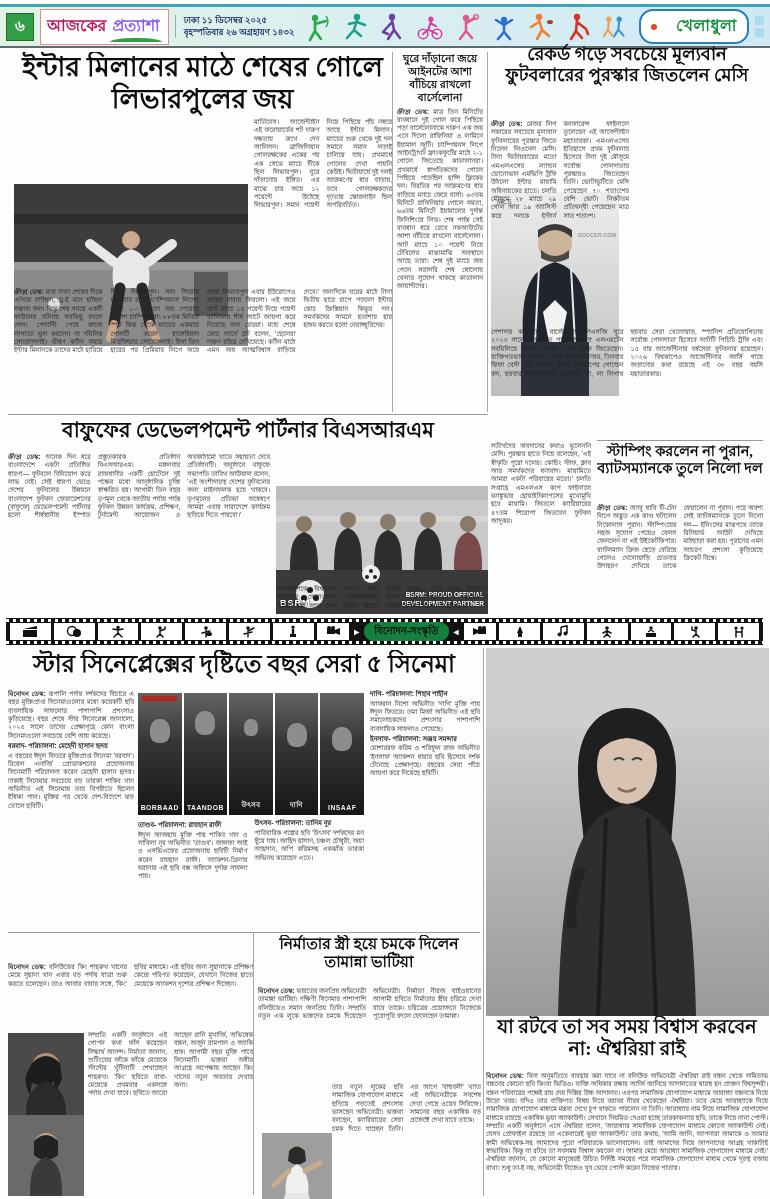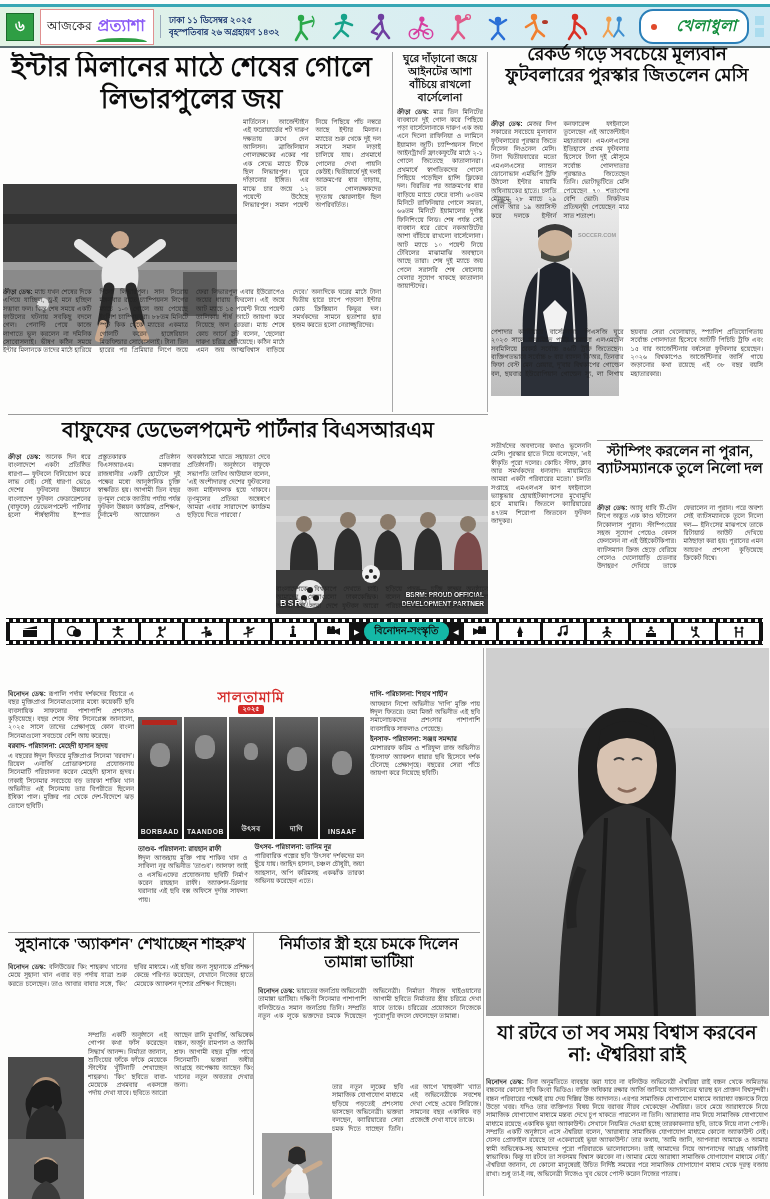--- a/index.html
+++ b/index.html
@@ -7,28 +7,28 @@
   .page{position:relative;width:770px;height:1199px;background:#fdfdfc;}
 
   
   .header{position:absolute;left:0;top:4px;width:770px;height:44px;
     background:linear-gradient(90deg,#e2f3e4 0%,#d9eef2 55%,#cfe9f4 100%);
     border-top:3px solid #38a7b5;border-bottom:2px solid #5c6e72;
     display:flex;align-items:center;gap:6px;padding:0 6px;box-sizing:border-box;}
   .pagenum{width:26px;height:26px;background:#2f9e44;color:#fff;font-weight:bold;font-size:15px;
     display:flex;align-items:center;justify-content:center;border:1px solid #1c6b2c;}
   .masthead{background:#fff;border:1px solid #e09090;padding:1px 6px;display:flex;align-items:center;gap:4px;height:32px;}
-  .masthead .m1{font-size:12px;font-weight:normal;color:#000000;}
+  .masthead .m1{font-size:16px;font-weight:bold;color:#be185d;}
   .masthead .m2{font-size:16px;font-weight:bold;color:#8b5cf6;position:relative;padding:0 2px;}
   .masthead .m2::after{content:"";position:absolute;left:0;bottom:-2px;width:100%;height:4px;
     background:#2f9e44;border-radius:50% 50% 0 0/100% 100% 0 0;}
   .dateblock{border-left:1px solid #9ab;padding-left:8px;font-size:8.5px;font-weight:bold;color:#15306b;line-height:1.35;}
   .sporticons{flex:1;display:flex;align-items:center;justify-content:space-around;height:38px;}
   .sporticons svg{height:30px;width:26px;}
-  .sectlogo{background:#fff;border:2px solid #2a7fb8;border-radius:14px;padding:2px 10px;display:flex;align-items:center;gap:19px;font-style:italic;}
+  .sectlogo{background:#fff;border:2px solid #2a7fb8;border-radius:14px;padding:2px 10px;display:flex;align-items:center;gap:19px;}
   .sectlogo .dot{width:6px;height:6px;background:#e0492a;border-radius:50%;}
   .sectlogo .txt{font-size:16px;font-weight:900;color:#168f3f;letter-spacing:.5px;}
   .bluesquares{display:flex;flex-direction:column;gap:3px;}
   .bluesquares span{width:9px;height:9px;background:#abdcee;display:block;}
 
   
   .t{font-size:6.4px;line-height:1.3;text-align:justify;color:#222;overflow:hidden;}
   .dl{font-weight:bold;}
   .hl{font-family:"Liberation Serif",serif;font-weight:bold;color:#0c0c0c;text-align:center;line-height:1.18;overflow:hidden;}
   .subhead{font-weight:bold;font-size:6.6px;margin:2px 0 1px;}
@@ -48,21 +48,21 @@
   .hrule-t{border-top:1px solid #9a9a9a;}
 
   
   .strip{position:absolute;left:6px;top:618px;width:757px;height:27px;background:#121212;
     display:flex;align-items:center;gap:3px;padding:0 4px;box-sizing:border-box;}
   .strip::before,.strip::after{content:"";position:absolute;left:0;width:100%;height:3px;
     background:repeating-linear-gradient(90deg,#fff 0 3px,transparent 3px 7px);}
   .strip::before{top:1px;} .strip::after{bottom:1px;}
   .cell{flex:1;height:17px;background:#fff;display:flex;align-items:center;justify-content:center;}
   .cell svg{height:13px;width:16px;}
-  .striplabel{background:#14b8a6;border-radius:9px;padding:1px 10px;font-size:10px;font-weight:bold;color:#111;white-space:nowrap;}
+  .striplabel{background:#15803d;border-radius:9px;padding:1px 10px;font-size:10px;font-weight:bold;color:#111;white-space:nowrap;}
   .wedge{color:#fff;font-size:9px;}
 
   
   .salta{display:flex;flex-direction:column;align-items:center;line-height:1;}
   .salta .s1{color:#d42a28;font-weight:900;font-size:14px;letter-spacing:1px;}
   .salta .s2{background:#d42a28;color:#fff;font-size:6.5px;font-weight:bold;padding:1px 5px;margin-top:1px;border-radius:2px;}
 
   
   .posterrow{display:flex;gap:2px;height:122px;overflow:hidden;}
   .poster{position:relative;flex:1;background:linear-gradient(180deg,#4a4a4a,#171717);overflow:hidden;
@@ -136,21 +136,21 @@
     <div class="sectlogo">
       <span class="dot"></span>
       <span class="txt">খেলাধুলা</span>
     </div>
     <div class="bluesquares">
         <span></span>
         <span></span>
       </div>
   </div>
 
-  <div class="abs" style="left:1px;top:52px;width:381px;height:360px;">
+  <div class="abs" style="left:12px;top:52px;width:381px;height:360px;">
     <div class="hl" style="font-size:27px;height:64px;">ইন্টার মিলানের মাঠে শেষের গোলে লিভারপুলের জয়</div>
     <div class="photo abs" style="left:2px;top:68px;width:234px;height:162px;">
       <svg viewBox="0 0 234 162" preserveAspectRatio="none">
         <rect width="234" height="162" fill="#6e6e6e"></rect>
         <rect width="234" height="78" fill="#3c3c3c"></rect>
         <rect y="30" width="234" height="10" fill="#2c2c2c"></rect>
         <rect y="78" width="234" height="84" fill="#8a8a8a"></rect>
         <rect y="78" width="234" height="8" fill="#9c9c9c"></rect>
         <circle cx="117" cy="56" r="9" fill="#caa98f"></circle>
         <path d="M117 65 C100 70 96 86 100 104 L134 104 C138 86 134 70 117 65 Z" fill="#e8e8e8"></path>
@@ -363,31 +363,28 @@
     <div class="cell">
         <svg viewBox="0 0 16 13">
           <circle cx="5" cy="3" r="1.6" fill="#111"></circle>
           <circle cx="11" cy="3" r="1.6" fill="#111"></circle>
           <path d="M5 5 L5 12 M11 5 L11 12 M5 7 L11 7" stroke="#111" stroke-width="1.5" stroke-linecap="round"></path>
         </svg>
       </div>
   </div>
 
   <div class="abs" style="left:8px;top:650px;width:472px;height:280px;">
+    <div class="hl" style="font-size:24px;height:34px;">স্টার সিনেপ্লেক্সের দৃষ্টিতে বছর সেরা ৫ সিনেমা</div>
     <div class="t abs" style="left:0;top:40px;width:126px;height:238px;">
       <span class="dl">বিনোদন ডেস্ক:</span>
       <span>রূপালি পর্দায় দর্শকদের বিচারে এ বছর মুক্তিপ্রাপ্ত সিনেমাগুলোর মধ্যে কয়েকটি ছবি ব্যবসায়িক সাফল্যের পাশাপাশি প্রশংসাও কুড়িয়েছে। বছর শেষে স্টার সিনেপ্লেক্স জানালো, ২০২৫ সালে তাদের প্রেক্ষাগৃহে কোন বাংলা সিনেমাগুলো সবচেয়ে বেশি আয় করেছে।</span>
       <div class="subhead">বরবাদ- পরিচালনা: মেহেদী হাসান হৃদয়</div>
       <span>এ বছরের ঈদুল ফিতরে মুক্তিপ্রাপ্ত সিনেমা 'বরবাদ'। রিয়েল এনার্জি প্রোডাকশনের প্রযোজনায় সিনেমাটি পরিচালনা করেন মেহেদী হাসান হৃদয়। ঢাকাই সিনেমার সবচেয়ে বড় তারকা শাকিব খান অভিনীত এই সিনেমায় তার বিপরীতে ছিলেন ইধিকা পাল। মুক্তির পর থেকে দেশ-বিদেশে ঝড় তোলে ছবিটি।</span>
     </div>
     <div class="abs" style="left:130px;top:40px;width:226px;">
-      <div class="salta">
-        <span class="s1">সালতামামি</span>
-        <span class="s2">২০২৫</span>
-      </div>
       <div class="posterrow" style="margin-top:3px;">
         <div class="poster">
             <span class="shade"></span>
             <span class="redtag"></span>
             <span class="face"></span>
             <span class="pt">BORBAAD</span>
           </div>
         <div class="poster">
             <span class="shade"></span>
             <span class="face" style="top:18px;"></span>
@@ -418,21 +415,20 @@
     </div>
     <div class="t abs" style="left:362px;top:40px;width:110px;height:238px;">
       <div class="subhead" style="margin-top:0;">দাগি- পরিচালনা: শিহাব শাহীন</div>
       <span>আফরান নিশো অভিনীত 'দাগি' মুক্তি পায় ঈদুল ফিতরে। তমা মির্জা অভিনীত এই ছবি সমালোচকদের প্রশংসার পাশাপাশি ব্যবসায়িক সাফল্যও পেয়েছে।</span>
       <div class="subhead">ইনসাফ- পরিচালনা: সঞ্জয় সমদ্দার</div>
       <span>মোশাররফ করিম ও শরিফুল রাজ অভিনীত 'ইনসাফ' অ্যাকশন ধারার ছবি হিসেবে দর্শক টেনেছে প্রেক্ষাগৃহে। বছরের সেরা পাঁচে জায়গা করে নিয়েছে ছবিটি।</span>
     </div>
   </div>
 
   <div class="abs hrule-t" style="left:8px;top:932px;width:245px;height:263px;padding-top:2px;">
-    <div class="hl" style="font-size:15.5px;height:24px;">সুহানাকে 'অ্যাকশন' শেখাচ্ছেন শাহরুখ</div>
     <div class="t cols2 abs" style="left:0;top:30px;width:245px;height:64px;">
       <span class="dl">বিনোদন ডেস্ক:</span>
       <span>বলিউডের কিং শাহরুখ খানের মেয়ে সুহানা খান এবার বড় পর্দায় যাত্রা শুরু করতে চলেছেন। তাও আবার বাবার সঙ্গে, 'কিং' ছবির মাধ্যমে। এই ছবির জন্য সুহানাকে প্রশিক্ষণ কেন্দ্রে পরিণত করেছেন, যেখানে নিজের হাতে মেয়েকে অ্যাকশন দৃশ্যের প্রশিক্ষণ দিচ্ছেন।</span>
     </div>
     <div class="photo abs" style="left:0;top:98px;width:76px;height:163px;">
       <svg viewBox="0 0 76 163" preserveAspectRatio="none">
         <rect width="76" height="82" fill="#4a4a4a"></rect>
         <circle cx="38" cy="34" r="14" fill="#b39479"></circle>
         <path d="M24 30 q14 -14 28 0 l2 16 q-4 10 -8 12 l0 -10 q-8 8 -22 2 l-2 12 q-6 -10 -4 -20 Z" fill="#1d1d1d"></path>
         <path d="M38 48 C22 54 18 66 18 82 L58 82 C58 66 54 54 38 48 Z" fill="#2a2a2a"></path>
@@ -482,20 +478,20 @@
         <path d="M141 60 C110 60 92 86 92 122 C92 170 104 196 96 250 L96 368 L196 368 L188 250 C180 196 190 170 190 122 C190 86 172 60 141 60 Z" fill="#1f1f1f"></path>
         <ellipse cx="141" cy="118" rx="30" ry="38" fill="#d8c3b2"></ellipse>
         <path d="M111 104 q30 -28 60 0 l-4 -22 q-26 -18 -52 0 Z" fill="#1f1f1f"></path>
         <path d="M128 112 q5 -4 10 0 M146 112 q5 -4 10 0" stroke="#3a3a3a" stroke-width="2" fill="none"></path>
         <path d="M132 140 q9 7 18 0" stroke="#8a6a5a" stroke-width="2.5" fill="none"></path>
         <path d="M141 156 C96 168 76 200 72 368 L210 368 C206 200 186 168 141 156 Z" fill="#2e2e2e"></path>
         <path d="M120 170 L112 368 M162 170 L170 368" stroke="#1c1c1c" stroke-width="4"></path>
         <path d="M96 220 q-14 30 -10 60" stroke="#242424" stroke-width="10" fill="none"></path>
       </svg>
     </div>
-    <div class="hl" style="font-size:19px;height:54px;margin-top:6px;">যা রটবে তা সব সময় বিশ্বাস করবেন না: ঐশ্বরিয়া রাই</div>
+    <div class="hl" style="font-size:19px;height:54px;margin-top:0;">যা রটবে তা সব সময় বিশ্বাস করবেন না: ঐশ্বরিয়া রাই</div>
     <div class="t" style="height:112px;margin-top:2px;">
       <span class="dl">বিনোদন ডেস্ক:</span>
       <span>বিনা অনুমতিতে ব্যবহার করা যাবে না বলিউড অভিনেত্রী ঐশ্বরিয়া রাই বচ্চন থেকে অমিতাভ বচ্চনের কোনো ছবি কিংবা ভিডিও। ব্যক্তি অধিকার রক্ষার আর্জি জানিয়ে আদালতের দ্বারস্থ হন প্রাক্তন বিশ্বসুন্দরী। বচ্চন পরিবারের পক্ষেই রায় দেয় দিল্লির উচ্চ আদালত। এরপর সামাজিক যোগাযোগ মাধ্যমে আরাধ্যা বচ্চনকে নিয়ে উড়ো খবর। যদিও তার ব্যক্তিগত বিষয় নিয়ে বরাবর নীরব থেকেছেন ঐশ্বরিয়া। তবে মেয়ে আরাধ্যাকে নিয়ে সামাজিক যোগাযোগ মাধ্যমে মন্তব্য দেখে চুপ থাকতে পারলেন না তিনি। আরাধ্যার নাম নিয়ে সামাজিক যোগাযোগ মাধ্যমে রয়েছে একাধিক ভুয়া অ্যাকাউন্ট। সেখানে নিয়মিত দেওয়া হচ্ছে তারকাকন্যার ছবি, তাকে নিয়ে নানা পোস্ট। সম্প্রতি একটি অনুষ্ঠানে এসে ঐশ্বরিয়া বলেন, 'আরাধ্যার সামাজিক যোগাযোগ মাধ্যমে কোনো অ্যাকাউন্ট নেই। যেসব প্রোফাইল রয়েছে তা একেবারেই ভুয়া অ্যাকাউন্ট।' তার কথায়, 'আমি জানি, আপনারা আমাকে ও আমার স্বামী অভিষেক-সহ আমাদের পুরো পরিবারকে ভালোবাসেন। তাই আমাদের নিয়ে আপনাদের আগ্রহ থাকাটাই স্বাভাবিক। কিন্তু যা রটবে তা সবসময় বিশ্বাস করবেন না। আমার মেয়ে আরাধ্যা সামাজিক যোগাযোগ মাধ্যমে নেই।' ঐশ্বরিয়া জানান, যে কোনো মানুষেরই উচিত নির্দিষ্ট সময়ের পরে সামাজিক যোগাযোগ মাধ্যম থেকে দূরত্ব বজায় রাখা। শুধু তা-ই নয়, অভিনেত্রী নিজেও খুব ভেবে পোস্ট করেন নিজের পাতায়।</span>
     </div>
   </div>
 
 </div>
 
 </body></html>

